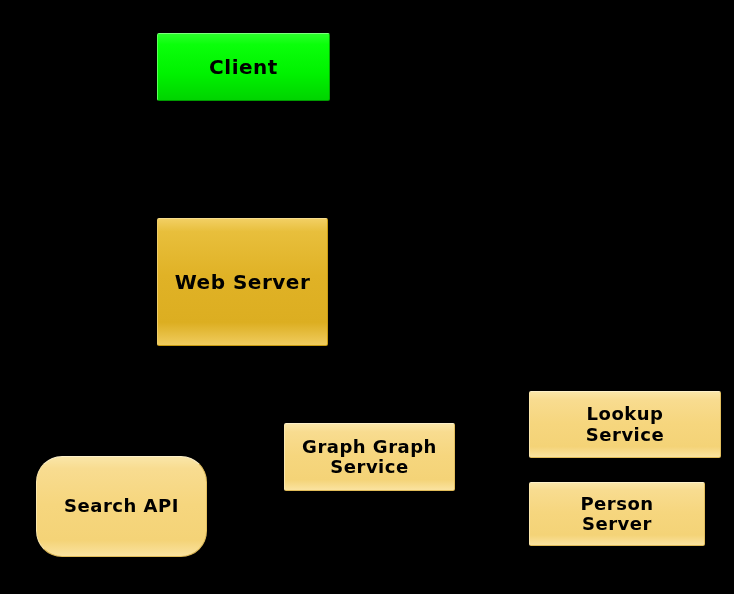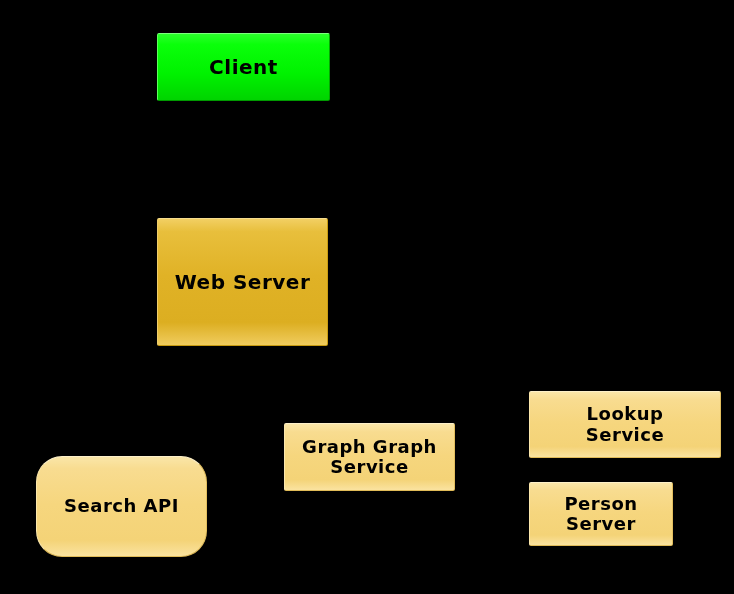--- a/index.html
+++ b/index.html
@@ -88,21 +88,21 @@
        #fae3a0 100%);
     border-top: 1px solid #fdf0c9;
     border-left: 1px solid #fbe7ac;
     border-bottom: 1px solid #e0bb58;
     border-right: 1px solid #e2be5e;
   }
 
   .node--searchapi     { left: 36px;  top: 456px; width: 171px; height: 101px; border-radius: 26px; }
   .node--usergraph     { left: 284px; top: 423px; width: 171px; height: 68px;  }
   .node--lookupservice { left: 529px; top: 371px; width: 192px; height: 67px; margin-top: 20px;  }
-  .node--personserver  { left: 529px; top: 482px; width: 144px; height: 64px;  }
+  .node--personserver  { left: 529px; top: 482px; width: 176px; height: 64px;  }
 </style>
 </head>
 <body>
 
 <div id="canvas">
 
   <div class="node node--client">
     <span class="label">Client</span>
   </div>
 

